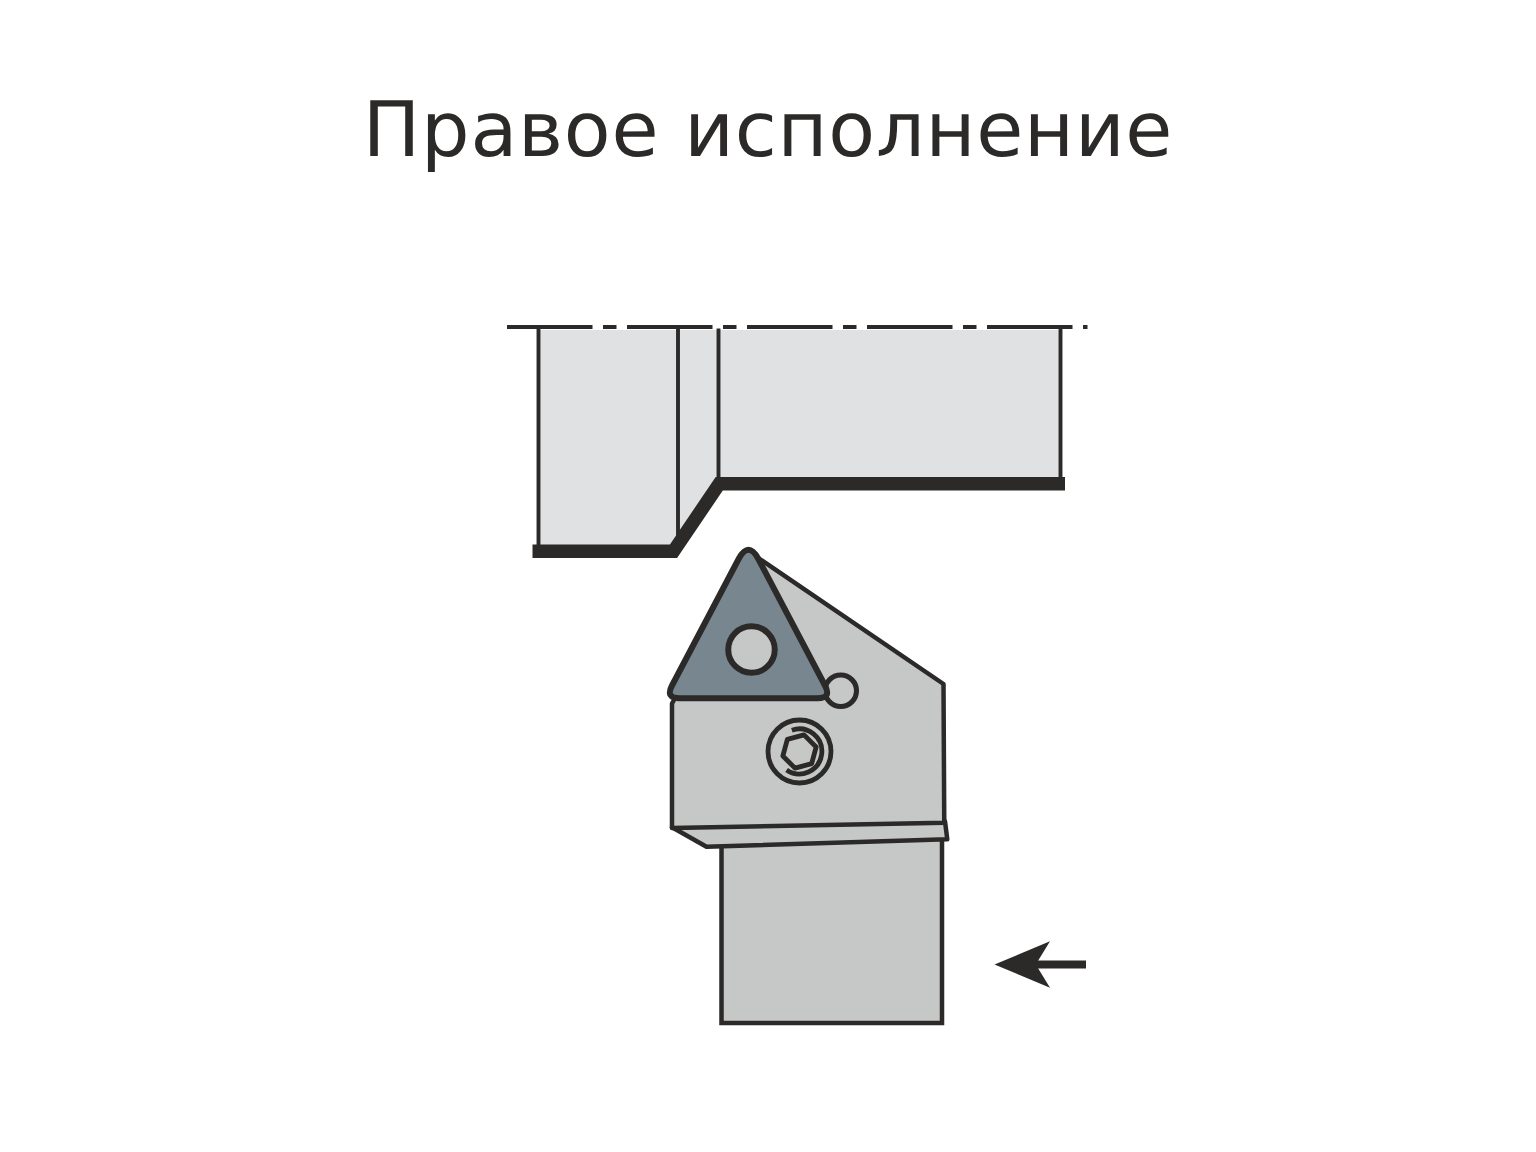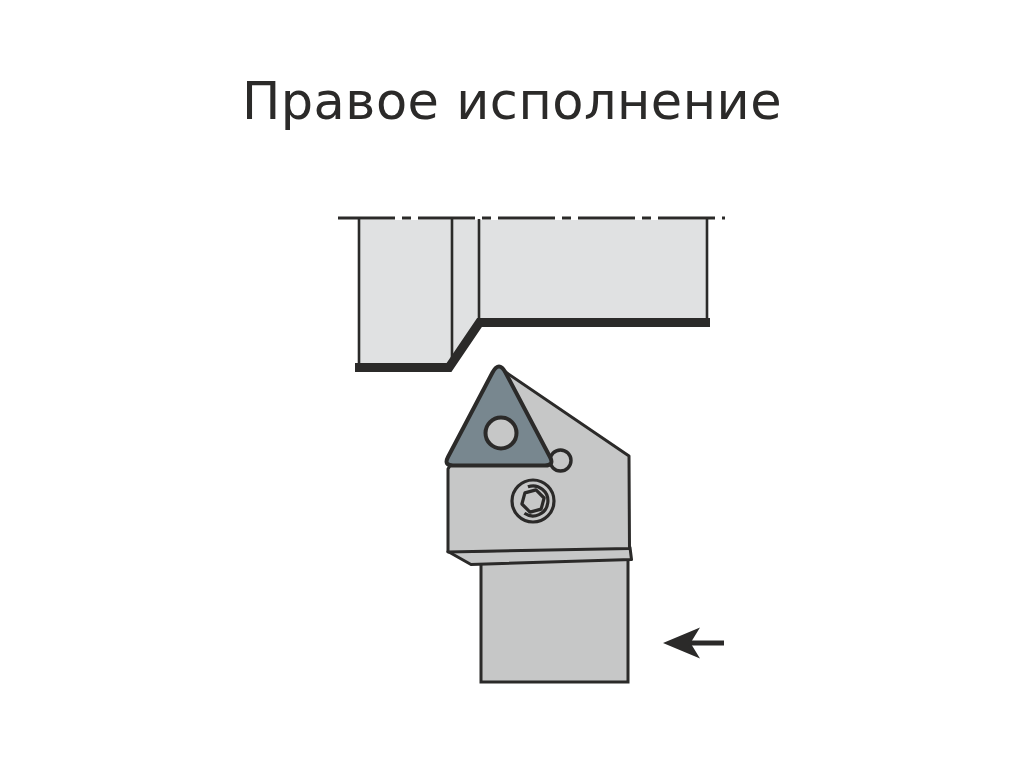--- a/index.html
+++ b/index.html
@@ -14,21 +14,21 @@
     overflow: hidden;
   }
   .page {
     position: relative;
     width: 1024px;
     height: 768px;
     background: var(--color-background, #ffffff);
   }
   .figure-title {
     position: absolute;
-    top: 72px;
+    top: 58px;
     left: 0;
     width: 1024px;
     margin: 0;
     text-align: center;
     font-size: 51px;
     font-weight: 500;
     letter-spacing: 0.5px;
     color: var(--color-title-text, #2b2a29);
     font-family: "DejaVu Sans", "Liberation Sans", sans-serif;
   }

